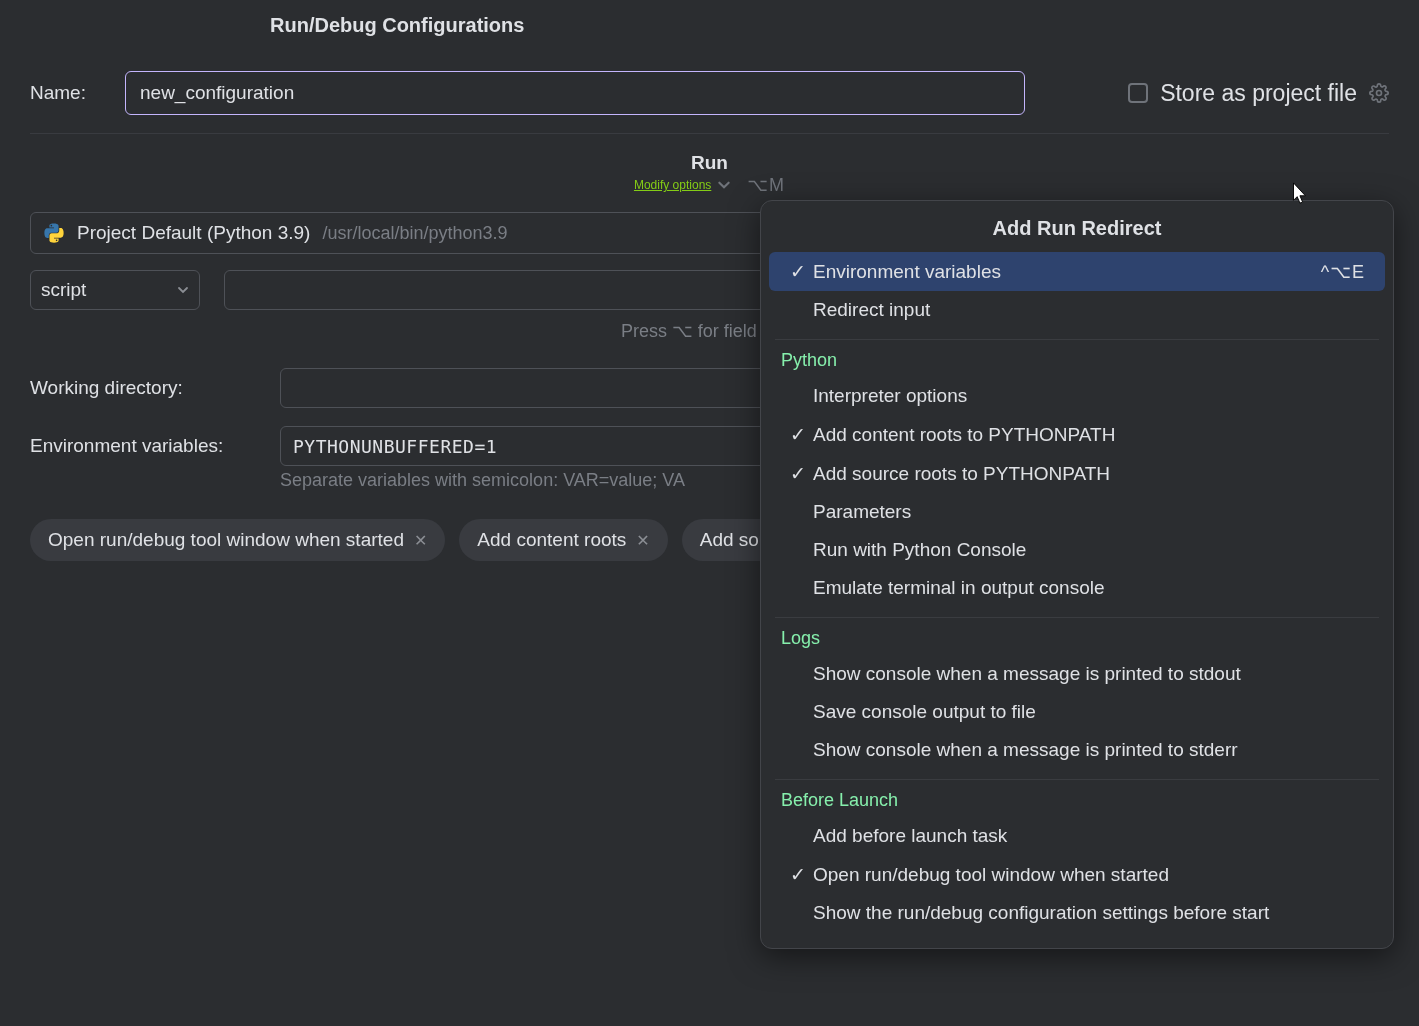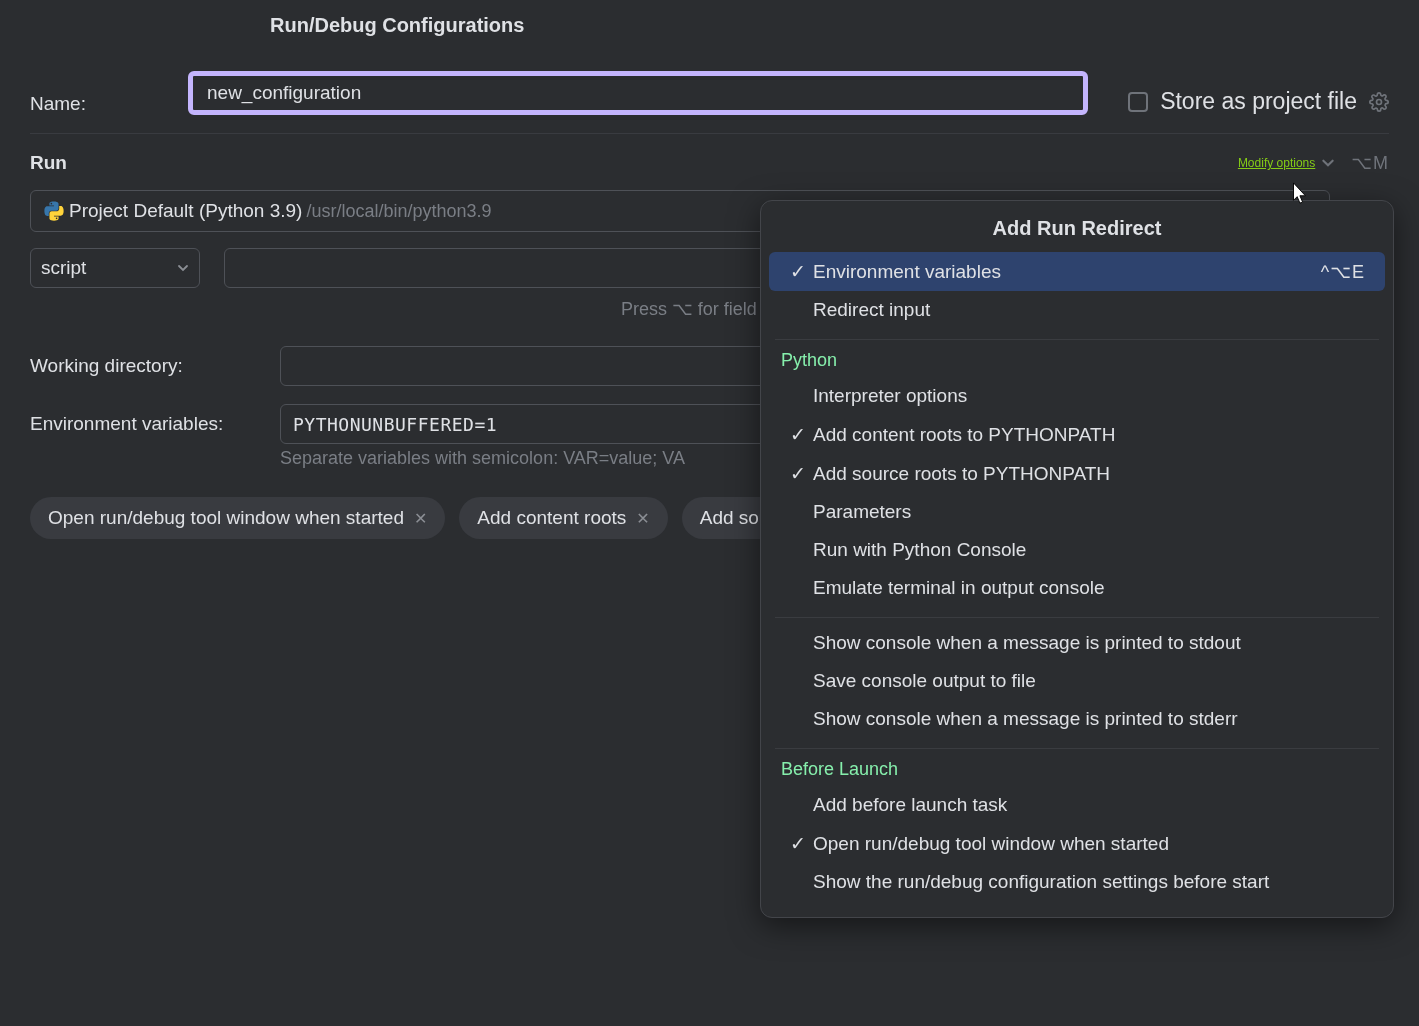--- a/index.html
+++ b/index.html
@@ -17,40 +17,38 @@
     font-weight: 600;
     font-size: 20px;
     color: #dfe1e5;
     padding: 14px 0 0 270px;
   }
   .form-area {
     padding: 34px 30px 0 30px;
   }
   .row {
     display: flex;
-    align-items: flex-end;
+    align-items: center;
     margin-bottom: 18px;
-    gap: 24px;
   }
   .label {
     width: 95px;
     color: #dfe1e5;
     font-size: 19px;
   }
   .text-input {
     flex: 1;
     max-width: 900px;
     background: #2b2d30;
-    border: 5px solid #c4b5fd;
+    border: 1px solid #c4b5fd;
     border-radius: 6px;
     padding: 10px 14px;
     color: #dfe1e5;
     font-size: 19px;
     height: 44px;
-    margin-left: 39px;
   }
   .store-group {
     display: flex;
     align-items: center;
     gap: 12px;
     margin-left: auto;
   }
   .checkbox {
     width: 20px;
     height: 20px;
@@ -63,20 +61,21 @@
   .divider {
     border: none;
     border-top: 1px solid #393b40;
     margin: 10px 0 18px 0;
   }
   .section-header {
     display: flex;
     align-items: center;
     justify-content: space-between;
     margin-bottom: 16px;
+    flex-direction: column;
   }
   .section-title {
     font-weight: 700;
     font-size: 19px;
     color: #dfe1e5;
   }
   .modify-group {
     display: flex;
     align-items: center;
     gap: 6px;
@@ -100,21 +99,21 @@
   .interpreter-field {
     display: flex;
     align-items: center;
     background: #2b2d30;
     border: 1px solid #4e5157;
     border-radius: 6px;
     padding: 8px 12px;
     height: 42px;
     width: 100%;
     max-width: 1300px;
-    gap: 4px;
+    gap: 12px;
   }
   .py-icon {
     width: 22px; height: 22px; flex-shrink: 0;
   }
   .interp-name { font-size: 19px; color: #dfe1e5; }
   .interp-path { font-size: 18px; color: #7a7e85; }
   .script-row {
     display: flex;
     gap: 24px;
     margin-top: 16px;
@@ -367,20 +366,21 @@
       </div>
       <div class="popup-item">
         <div class="check-col"></div>
         <div class="item-label">Run with Python Console</div>
       </div>
       <div class="popup-item">
         <div class="check-col"></div>
         <div class="item-label">Emulate terminal in output console</div>
       </div>
       <hr class="popup-divider">
+      <div class="popup-section">Logs</div>
       <div class="popup-item">
         <div class="check-col"></div>
         <div class="item-label">Show console when a message is printed to stdout</div>
       </div>
       <div class="popup-item">
         <div class="check-col"></div>
         <div class="item-label">Save console output to file</div>
       </div>
       <div class="popup-item">
         <div class="check-col"></div>

